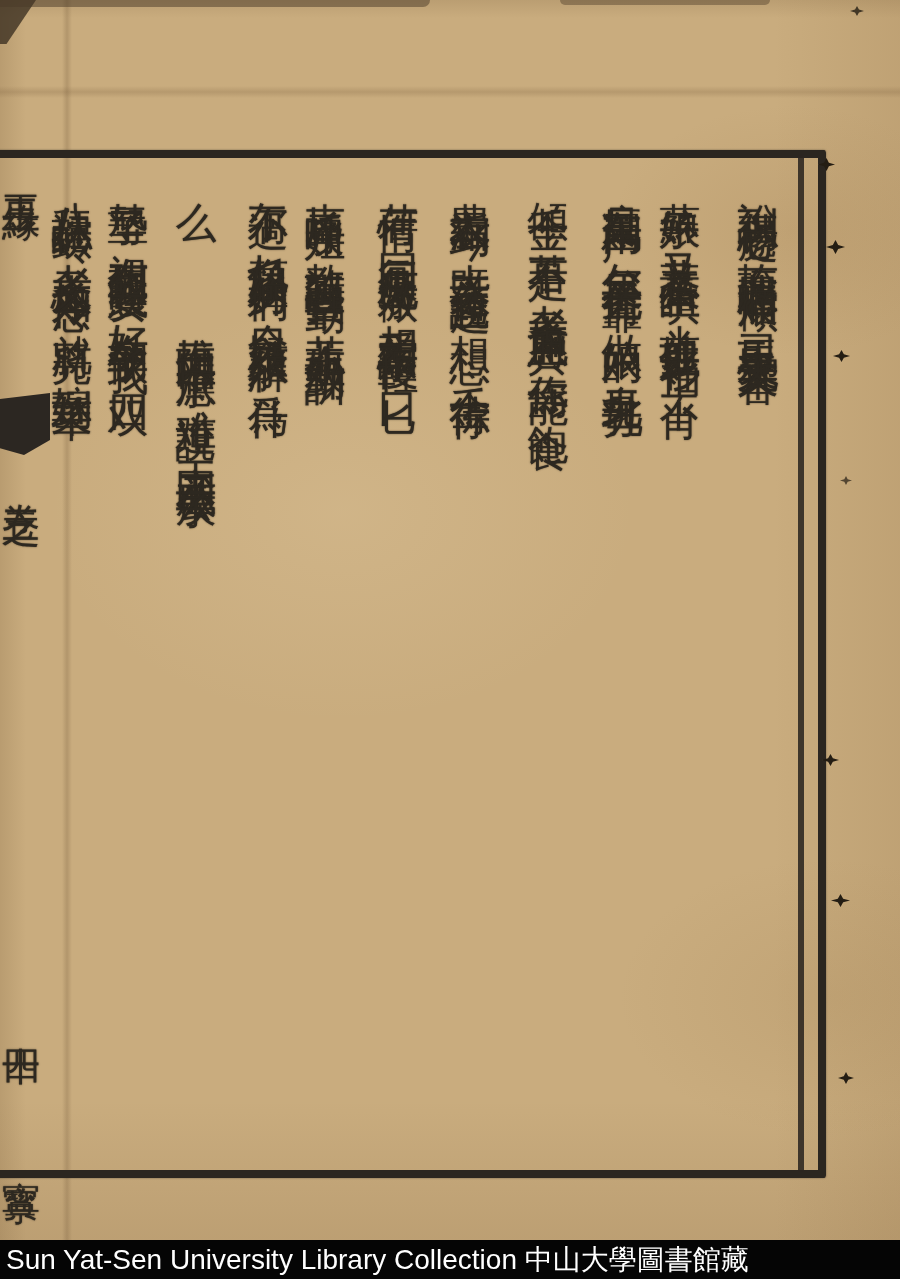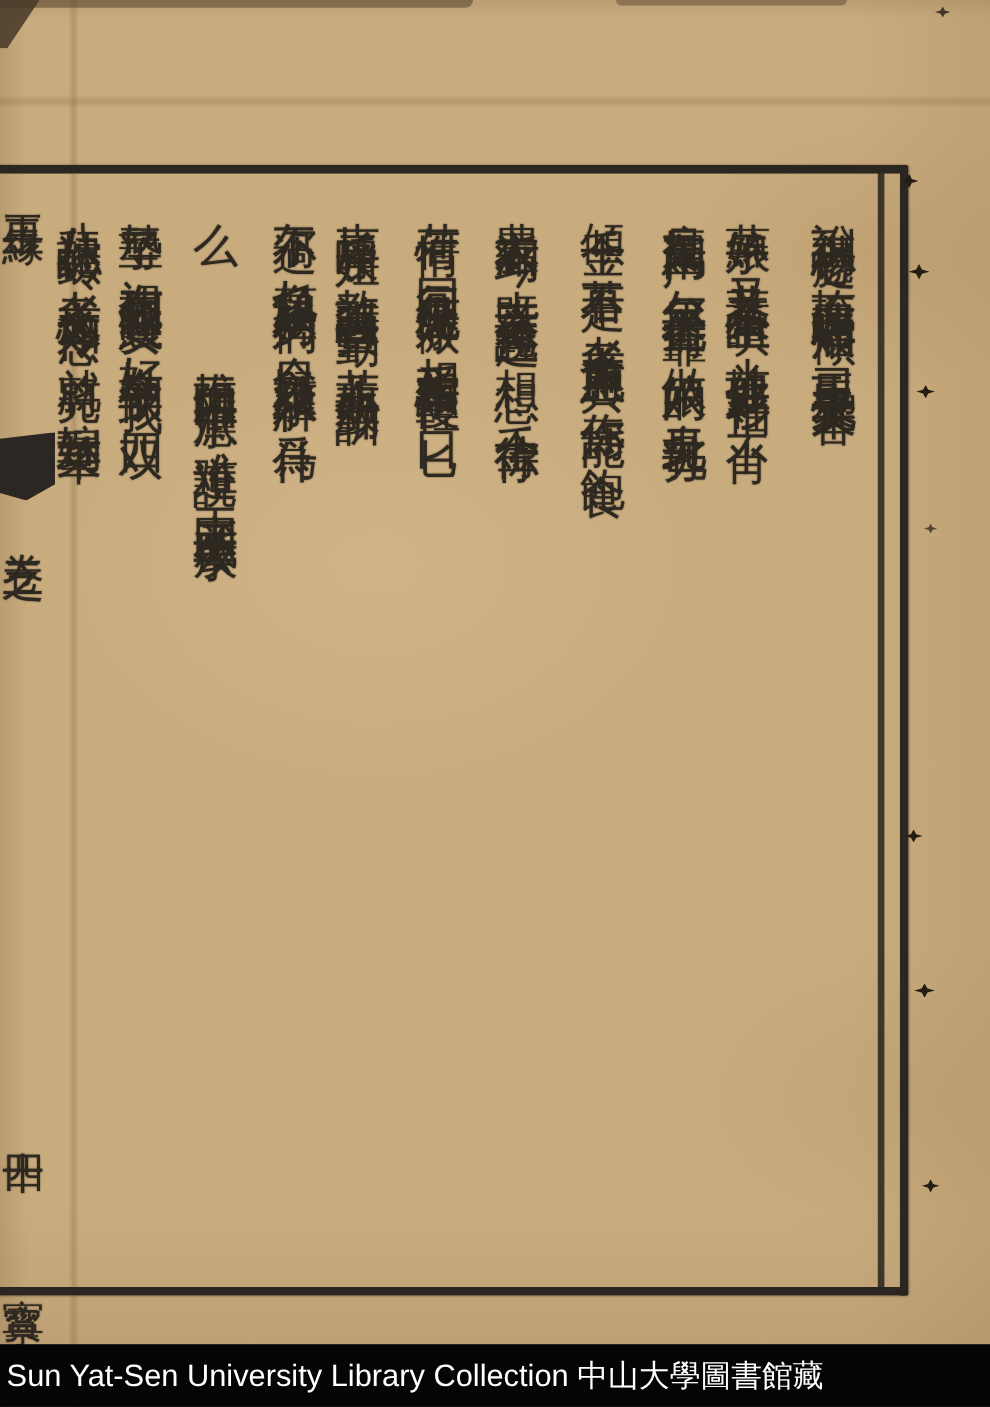--- a/index.html
+++ b/index.html
@@ -46,21 +46,21 @@
   .spine-chapter{top:308px;}
   .spine-page{top:852px;}
   .spine-mark{top:986px;}
 
   
   .hole{position:absolute;background:#241d13;
     clip-path:polygon(50% 0,64% 36%,100% 50%,64% 64%,50% 100%,36% 64%,0 50%,36% 36%);
     box-shadow:0 0 0 4px rgba(216,190,148,.30), 0 2px 7px rgba(120,90,55,.35);}
 
   
-  .caption{position:absolute;left:0;bottom:0;width:100%;height:57px;background:#050505;
+  .caption{position:absolute;left:0;bottom:0;width:100%;height:39px;background:#050505;
     display:flex;align-items:center;}
   .caption span{color:#ffffff;font-family:"Liberation Sans",sans-serif;font-size:28px;
     padding-left:6px;white-space:nowrap;}
 </style>
 </head>
 <body>
 
 <div class="crease"></div>
 <div class="fold-line"></div>
 <div class="corner-tl"></div>

